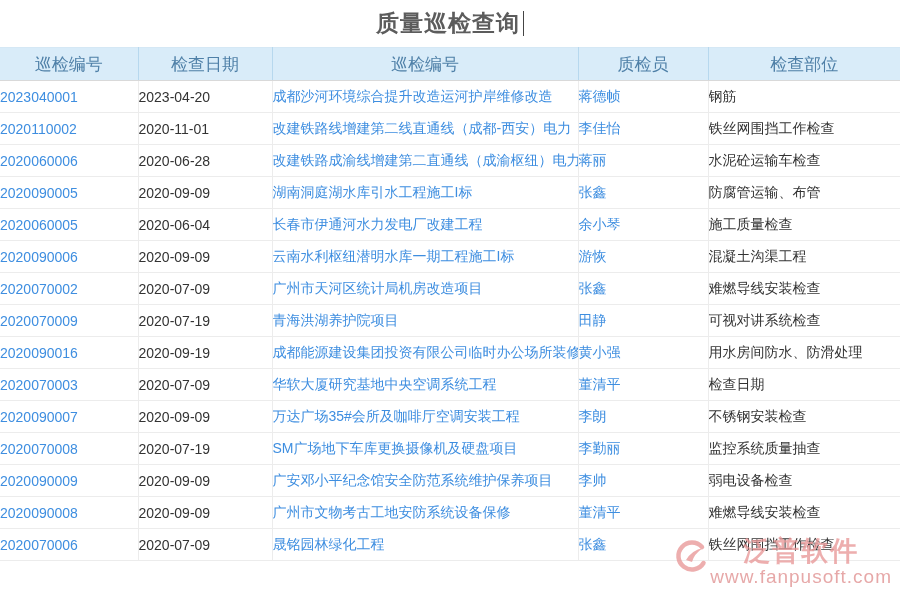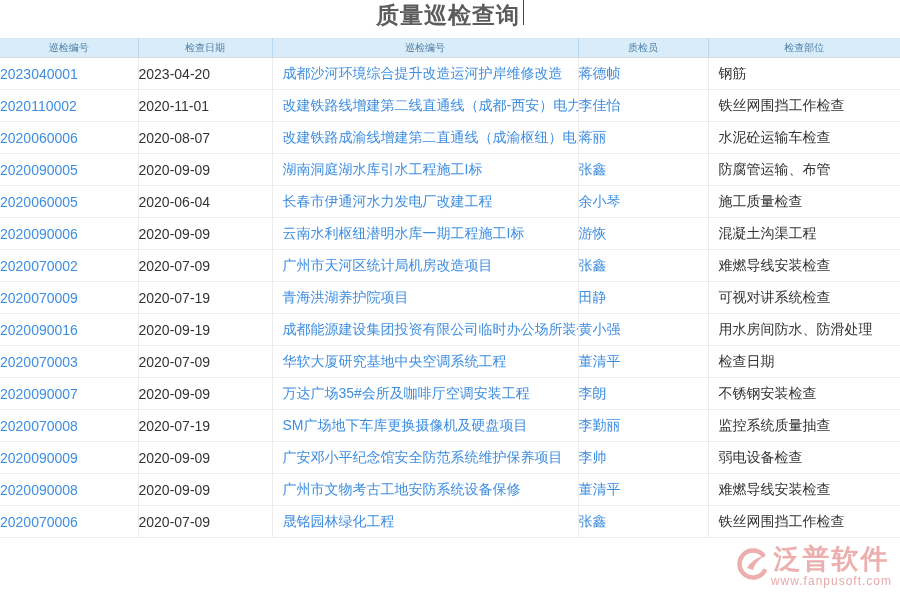--- a/index.html
+++ b/index.html
@@ -4,23 +4,23 @@
 <style>
   * { margin: 0; padding: 0; box-sizing: border-box; }
   html, body {
     width: 900px; height: 600px;
     background: #ffffff;
     font-family: "Liberation Sans", "DejaVu Sans", sans-serif;
     overflow: hidden;
     position: relative;
   }
   .title-bar {
-    height: 38px;
+    height: 47px;
     display: flex;
-    align-items: flex-start;
+    align-items: center;
     justify-content: center;
   }
   .page-title {
     font-size: 23px;
     font-weight: bold;
     color: #5c5c5c;
     letter-spacing: 1px;
   }
   .text-cursor {
     display: inline-block;
@@ -29,44 +29,44 @@
     background: #444;
     margin-left: 3px;
     vertical-align: -4px;
   }
   table {
     width: 900px;
     border-collapse: collapse;
     table-layout: fixed;
   }
   thead th {
-    height: 19px;
+    height: 33px;
     background: #d9ecf9;
     color: #4f80a8;
-    font-size: 10px;
+    font-size: 17px;
     font-weight: normal;
     text-align: center;
     border-top: 1px solid #d5e8f5;
     border-bottom: 1px solid #d9d9d9;
     border-right: 1px solid #b7d8ee;
   }
   thead th:last-child { border-right: none; }
   tbody td {
     height: 32px;
     font-size: 14px;
     color: #333333;
     border-bottom: 1px solid #ececec;
     border-right: 1px solid #ececec;
     white-space: nowrap;
     overflow: hidden;
     vertical-align: middle;
   }
   tbody td:last-child { border-right: none; }
   td.c-center { text-align: left; }
-  td.c-left { text-align: left; padding-left: 10px; }
+  td.c-left { text-align: left; }
   .link {
     color: #3e8ee0;
     text-decoration: none;
     cursor: pointer;
   }
   .watermark {
     position: absolute;
     right: 8px;
     bottom: 12px;
     display: flex;
@@ -78,21 +78,21 @@
   .wm-logo { width: 36px; height: 34px; margin-right: 2px; margin-top: 2px; }
   .wm-text-col { display: flex; flex-direction: column; align-items: center; }
   .wm-brand {
     font-size: 27px;
     font-weight: bold;
     color: #e89898;
     letter-spacing: 2px;
     line-height: 1;
   }
   .wm-url {
-    font-size: 12px;
+    font-size: 19px;
     color: #e09090;
     letter-spacing: 1px;
     margin-top: 1px;
   }
 </style>
 </head>
 <body>
 
 <div class="title-bar">
   <span class="page-title">质量巡检查询</span>
@@ -126,21 +126,21 @@
   </tr>
       <tr>
     <td class="c-center"><span class="link">2020110002</span></td>
     <td class="c-center">2020-11-01</td>
     <td class="c-left"><span class="link">改建铁路线增建第二线直通线（成都-西安）电力</span></td>
     <td class="c-center"><span class="link">李佳怡</span></td>
     <td class="c-left">铁丝网围挡工作检查</td>
   </tr>
       <tr>
     <td class="c-center"><span class="link">2020060006</span></td>
-    <td class="c-center">2020-08-07</td>
+    <td class="c-center">2020-06-28</td>
     <td class="c-left"><span class="link">改建铁路成渝线增建第二直通线（成渝枢纽）电力</span></td>
     <td class="c-center"><span class="link">蒋丽</span></td>
     <td class="c-left">水泥砼运输车检查</td>
   </tr>
       <tr>
     <td class="c-center"><span class="link">2020090005</span></td>
     <td class="c-center">2020-09-09</td>
     <td class="c-left"><span class="link">湖南洞庭湖水库引水工程施工I标</span></td>
     <td class="c-center"><span class="link">张鑫</span></td>
     <td class="c-left">防腐管运输、布管</td>

